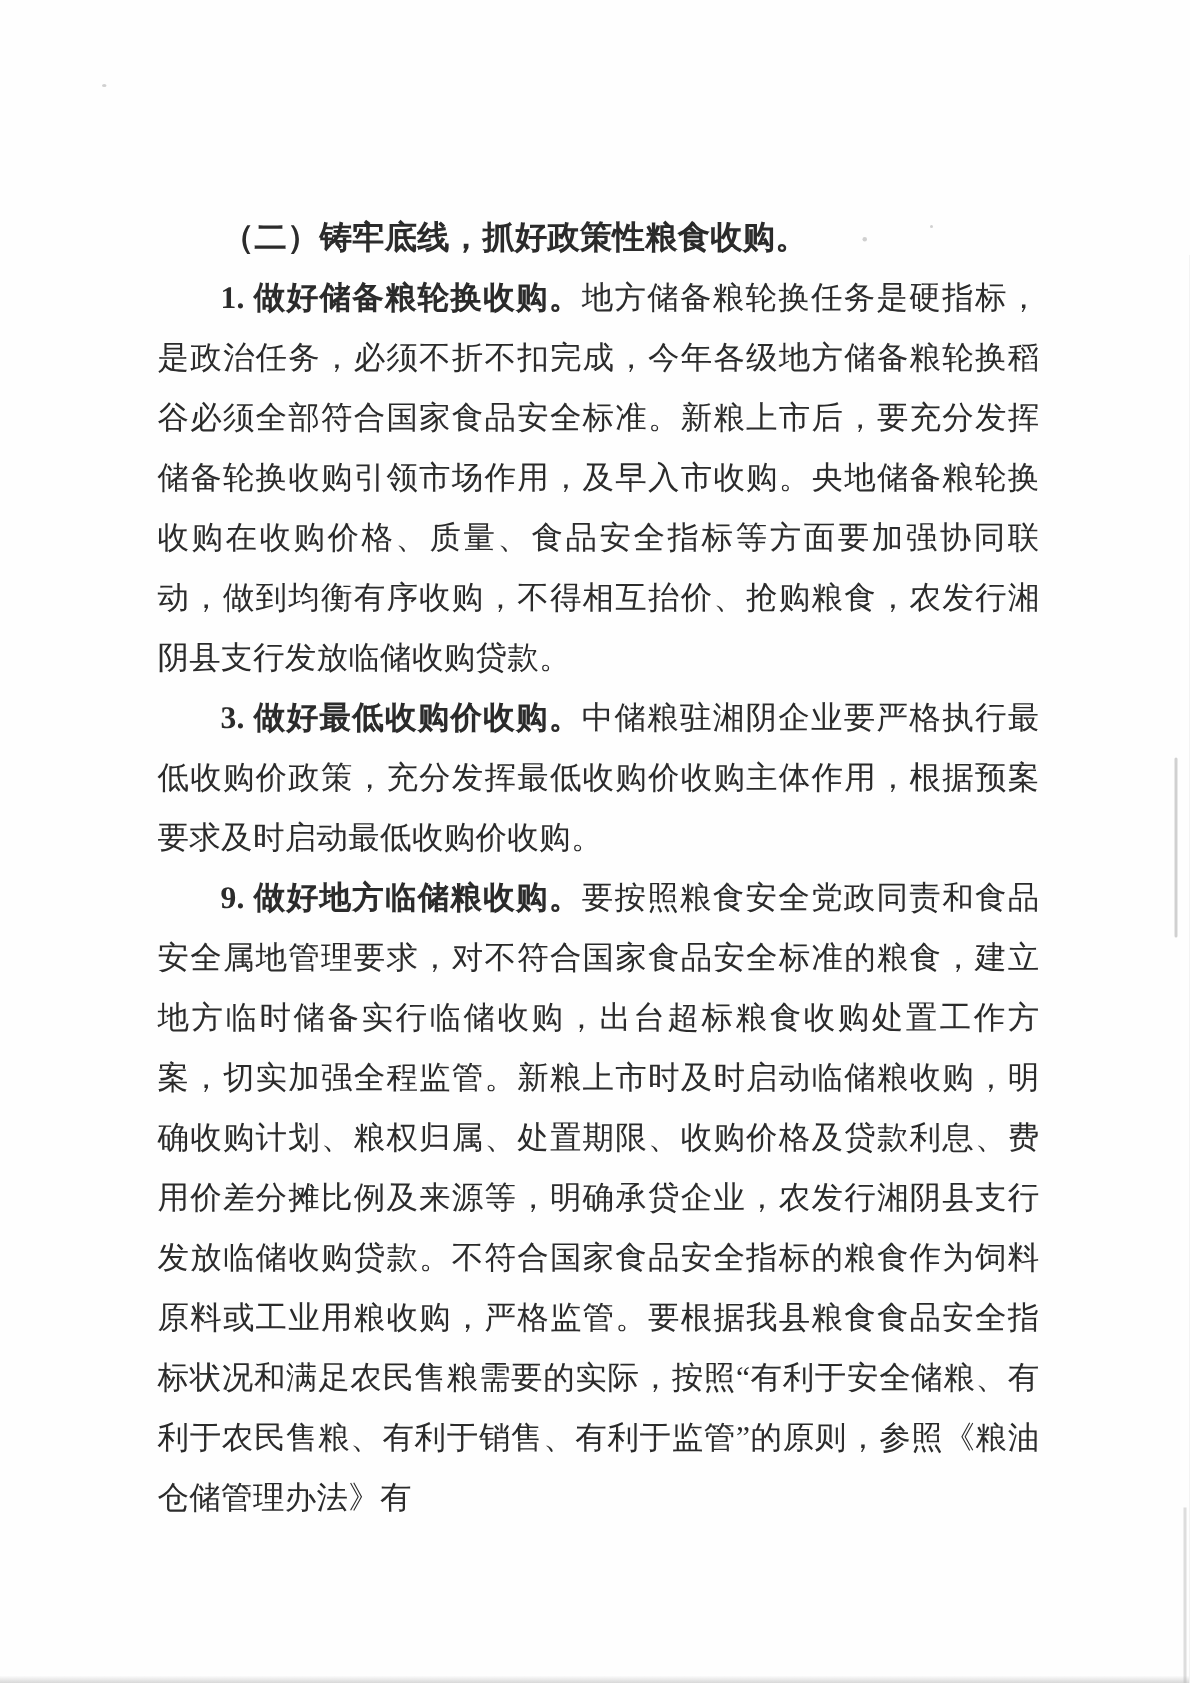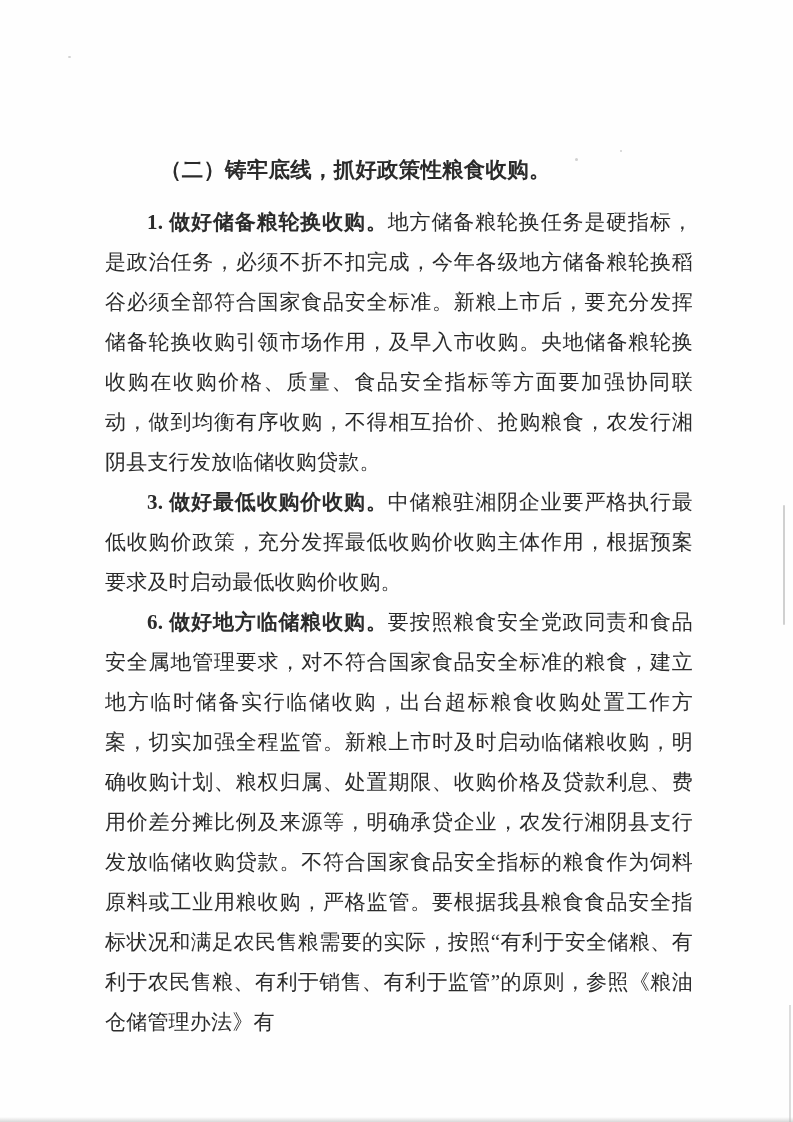--- a/index.html
+++ b/index.html
@@ -21,21 +21,21 @@
     top: 138px;
     left: 105px;
     width: 588px;
     font-size: 21px;
     line-height: 40px;
     letter-spacing: 0.2px;
     text-align: justify;
     text-justify: inter-character;
   }
   .section-heading {
-    margin: 12px;
+    margin: 0;
     font-size: 21.5px;
     font-weight: 700;
     text-indent: 2em;
     line-height: 40px;
     white-space: nowrap;
     text-align: left;
   }
   .para {
     margin: 0;
     text-indent: 2em;
@@ -88,21 +88,21 @@
 <div class="page">
 
   <div class="content">
 
     <h2 class="section-heading">（二）铸牢底线，抓好政策性粮食收购。</h2>
 
     <p class="para"><b>1. 做好储备粮轮换收购。</b><span>地方储备粮轮换任务是硬指标，是政治任务，必须不折不扣完成，今年各级地方储备粮轮换稻谷必须全部符合国家食品安全标准。新粮上市后，要充分发挥储备轮换收购引领市场作用，及早入市收购。央地储备粮轮换收购在收购价格、质量、食品安全指标等方面要加强协同联动，做到均衡有序收购，不得相互抬价、抢购粮食，农发行湘阴县支行发放临储收购贷款。</span></p>
 
     <p class="para"><b>3. 做好最低收购价收购。</b><span>中储粮驻湘阴企业要严格执行最低收购价政策，充分发挥最低收购价收购主体作用，根据预案要求及时启动最低收购价收购。</span></p>
 
-    <p class="para"><b>6. 做好地方临储粮收购。</b><span>要按照粮食安全党政同责和食品安全属地管理要求，对不符合国家食品安全标准的粮食，建立地方临时储备实行临储收购，出台超标粮食收购处置工作方案，切实加强全程监管。新粮上市时及时启动临储粮收购，明确收购计划、粮权归属、处置期限、收购价格及贷款利息、费用价差分摊比例及来源等，明确承贷企业，农发行湘阴县支行发放临储收购贷款。不符合国家食品安全指标的粮食作为饲料原料或工业用粮收购，严格监管。要根据我县粮食食品安全指标状况和满足农民售粮需要的实际，按照“有利于安全储粮、有利于农民售粮、有利于销售、有利于监管”的原则，参照《粮油仓储管理办法》有</span></p>
+    <p class="para"><b>9. 做好地方临储粮收购。</b><span>要按照粮食安全党政同责和食品安全属地管理要求，对不符合国家食品安全标准的粮食，建立地方临时储备实行临储收购，出台超标粮食收购处置工作方案，切实加强全程监管。新粮上市时及时启动临储粮收购，明确收购计划、粮权归属、处置期限、收购价格及贷款利息、费用价差分摊比例及来源等，明确承贷企业，农发行湘阴县支行发放临储收购贷款。不符合国家食品安全指标的粮食作为饲料原料或工业用粮收购，严格监管。要根据我县粮食食品安全指标状况和满足农民售粮需要的实际，按照“有利于安全储粮、有利于农民售粮、有利于销售、有利于监管”的原则，参照《粮油仓储管理办法》有</span></p>
 
   </div>
 
   <div class="artifact-right-line"></div>
   <div class="artifact-right-edge"></div>
   <div class="artifact-bottom-shadow"></div>
   <div class="speck speck-1"></div>
   <div class="speck speck-2"></div>
   <div class="speck speck-3"></div>
 

